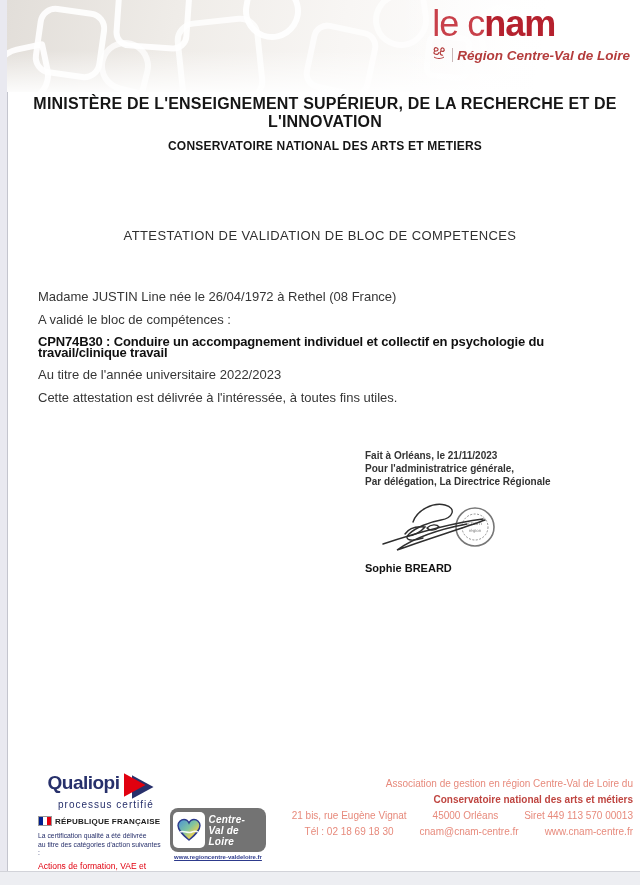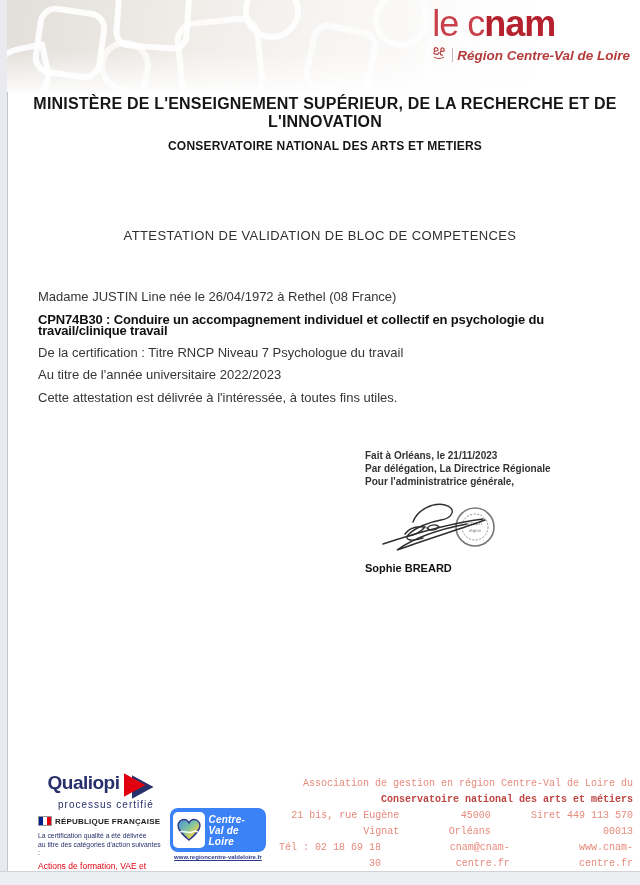--- a/index.html
+++ b/index.html
@@ -73,30 +73,30 @@
   .q-arrow.red{left:0;top:0;background:#e1000f;}
   .q-tagline{font-size:10px;color:#27306b;letter-spacing:1px;margin-top:0;padding-left:20px;}
   .q-republic{display:flex;align-items:center;gap:3px;margin-top:6px;}
   .q-flag{display:flex;width:12px;height:8px;border:.5px solid #999;}
   .q-flag span{flex:1;}
   .q-flag .b{background:#001f8f;} .q-flag .w{background:#fff;} .q-flag .r{background:#e1000f;}
   .q-republic-text{font-size:8px;font-weight:bold;color:#1a1a1a;letter-spacing:.2px;}
   .q-note{font-size:6.8px;color:#27306b;line-height:8.5px;margin-top:6px;}
   .q-actions{font-size:8.5px;color:#e1000f;margin-top:3px;}
   .region-logo{position:absolute;left:170px;top:808px;z-index:3;}
-  .region-badge{width:96px;height:44px;background:#3b82f6;border-radius:8px;
+  .region-badge{width:96px;height:44px;background:#737373;border-radius:8px;
     display:flex;align-items:center;padding:3px;box-sizing:border-box;gap:4px;}
   .heart-box{width:34px;height:36px;background:#ffffff;border-radius:5px;
     display:flex;align-items:center;justify-content:center;}
   .region-badge-text{color:#ffffff;font-size:10px;font-style:italic;line-height:11px;
     font-weight:600;letter-spacing:.2px;}
   .region-url{font-size:6px;color:#2d3a8c;font-weight:bold;text-align:center;margin-top:2px;
     text-decoration:underline;}
   .contact{position:absolute;right:7px;top:776px;width:360px;text-align:right;z-index:3;
-    font-size:10px;color:#e78a7c;line-height:16px;font-family:Liberation Mono, monospace;}
+    font-size:10px;color:#e78a7c;line-height:16px;}
   .contact .c-bold{font-weight:bold;color:#bf4540;}
   .c-cols{display:flex;justify-content:flex-end;gap:26px;}
 </style>
 </head>
 <body>
 
 <div class="left-edge"></div>
 <div class="bottom-strip"></div>
 
 <div class="pattern">
@@ -127,30 +127,30 @@
   </div>
 </div>
 
 <div class="hdr hdr-ministry">MINISTÈRE DE L'ENSEIGNEMENT SUPÉRIEUR, DE LA RECHERCHE ET DE L'INNOVATION</div>
 <div class="hdr hdr-institution">CONSERVATOIRE NATIONAL DES ARTS ET METIERS</div>
 
 <div class="doc-title">ATTESTATION DE VALIDATION DE BLOC DE COMPETENCES</div>
 
 <div class="body-text">
   <p>Madame JUSTIN Line née le 26/04/1972 à Rethel (08 France)</p>
+  <p>A validé le bloc de compétences :</p>
   <p class="bold">CPN74B30 : Conduire un accompagnement individuel et collectif en psychologie du travail/clinique travail</p>
-  <p>De la certification : Titre RNCP Niveau 7 Psychologue du travail</p>
   <p>Au titre de l'année universitaire 2022/2023</p>
   <p>Cette attestation est délivrée à l'intéressée, à toutes fins utiles.</p>
 </div>
 
 <div class="sig-block">
   <div>Fait à Orléans, le 21/11/2023</div>
+  <div>Pour l'administratrice générale,</div>
   <div>Par délégation, La Directrice Régionale</div>
-  <div>Pour l'administratrice générale,</div>
 </div>
 
 <div class="sig-image">
   <svg width="135" height="62" viewBox="0 0 135 62">
 
     <g opacity="0.75">
       <circle cx="100" cy="29" r="19" fill="none" stroke="#4a4a4a" stroke-width="1.6"></circle>
       <circle cx="100" cy="29" r="13" fill="none" stroke="#4a4a4a" stroke-width="0.8" stroke-dasharray="2,1.5"></circle>
       <text x="100" y="27" font-size="5" fill="#4a4a4a" text-anchor="middle" font-family="'DejaVu Sans', sans-serif">cnam</text>
       <text x="100" y="34" font-size="4" fill="#4a4a4a" text-anchor="middle" font-family="'DejaVu Sans', sans-serif">région</text>

